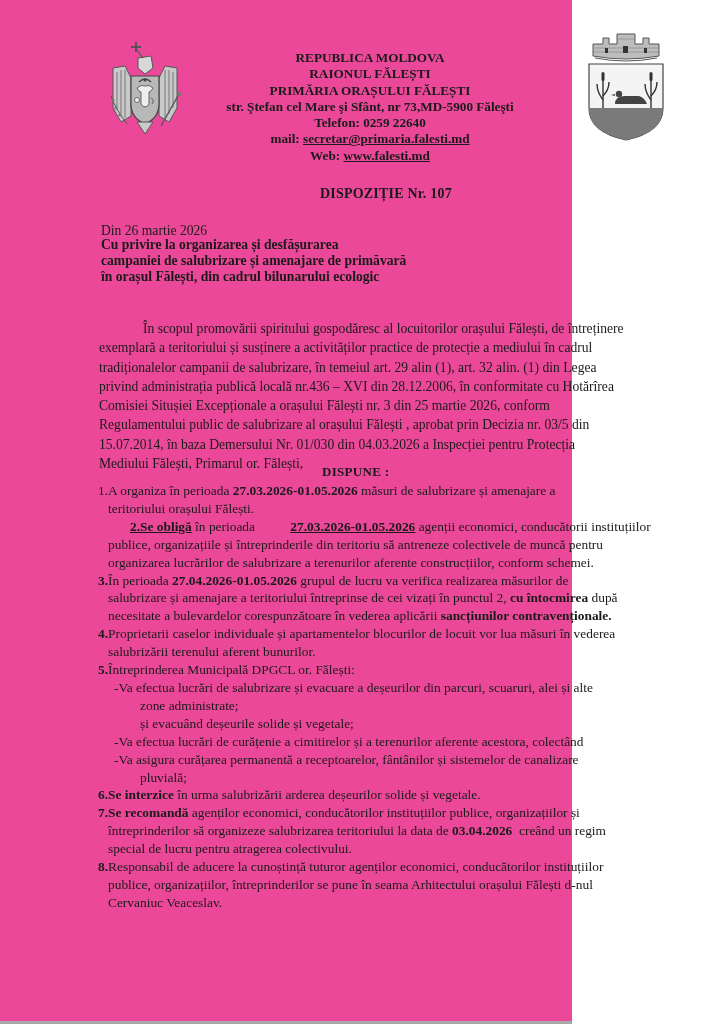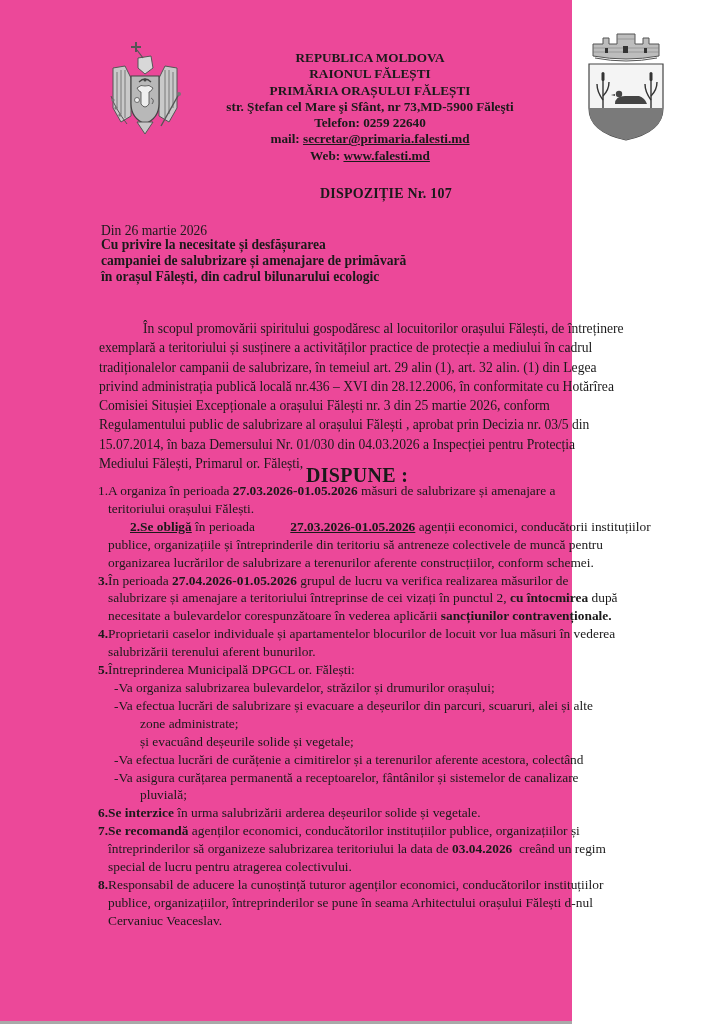--- a/index.html
+++ b/index.html
@@ -29,21 +29,21 @@
     position: absolute; left: 101px; top: 237px; font-weight: bold; font-size: 13.6px; line-height: 16px;
   }
 
   .preamble {
     position: absolute; left: 99px; top: 319px; width: 575px;
     font-size: 13.6px; line-height: 19.3px;
   }
   .preamble .indent { padding-left: 44px; }
 
   .dispune {
-    position: absolute; left: 306px; top: 464px; font-weight: bold; font-size: 20px; letter-spacing: 0.3px;
+    position: absolute; left: 322px; top: 464px; font-weight: bold; font-size: 13px; letter-spacing: 0.3px;
   }
 
   .points {
     position: absolute; left: 98px; top: 482px; width: 590px;
     font-size: 13.4px; line-height: 17.9px;
   }
   .pt { position: relative; }
   .pt .line { white-space: nowrap; }
   .pt .cont { padding-left: 10px; }
   .sub { padding-left: 16px; }
@@ -135,21 +135,21 @@
 
     <path d="M30 74 Q30 66 40 66 L54 66 Q60 68 62 74 Z" fill="#444"></path>
     <circle cx="34" cy="64" r="3.2" fill="#444"></circle>
     <path d="M30 64 L26 65 L30 66 Z" fill="#444"></path>
   </svg>
 
   <div class="doc-number">DISPOZIȚIE Nr. 107</div>
 
   <div class="doc-date">Din 26 martie 2026</div>
   <div class="doc-subject">
-    <div>Cu privire la necesitate și desfășurarea</div>
+    <div>Cu privire la organizarea și desfășurarea</div>
     <div>campaniei de salubrizare și amenajare de primăvară</div>
     <div>în orașul Fălești, din cadrul bilunarului ecologic</div>
   </div>
 
   <div class="preamble">
     <div class="indent">În scopul promovării spiritului gospodăresc al locuitorilor orașului Fălești, de întreținere</div>
     <div>exemplară a teritoriului și susținere a activităților practice de protecție a mediului în cadrul</div>
     <div>tradiționalelor campanii de salubrizare, în temeiul art. 29 alin (1), art. 32 alin. (1) din Legea</div>
     <div>privind administrația publică locală nr.436 – XVI din 28.12.2006, în conformitate cu Hotărîrea</div>
     <div>Comisiei Situșiei Excepționale a orașului Fălești nr. 3 din 25 martie 2026, conform</div>
@@ -179,23 +179,20 @@
       <div class="line cont"><span>necesitate a bulevardelor corespunzătoare în vederea aplicării </span><b>sancțiunilor contravenționale.</b></div>
     </div>
 
     <div class="pt">
       <div class="line"><b>4.</b><span>Proprietarii caselor individuale și apartamentelor  blocurilor de locuit vor lua măsuri în vederea</span></div>
       <div class="line cont">salubrizării terenului aferent bunurilor.</div>
     </div>
 
     <div class="pt">
       <div class="line"><b>5.</b><span>Întreprinderea Municipală  DPGCL or. Fălești:</span></div>
-      <div class="sub">
-        <div class="line">-Va organiza salubrizarea bulevardelor, străzilor și drumurilor orașului;</div>
-      </div>
       <div class="sub">
         <div class="line">-Va efectua lucrări de salubrizare și evacuare a deșeurilor din parcuri, scuaruri, alei și alte</div>
         <div class="line cont">zone administrate;</div>
       </div>
       <div class="sub">
         <div class="line cont">și evacuând deșeurile solide și vegetale;</div>
         <div class="line">-Va efectua lucrări de curățenie a cimitirelor și a terenurilor aferente acestora, colectând</div>
       </div>
       <div class="sub">
         <div class="line">-Va  asigura curățarea permanentă a receptoarelor, fântânilor și sistemelor de canalizare</div>

